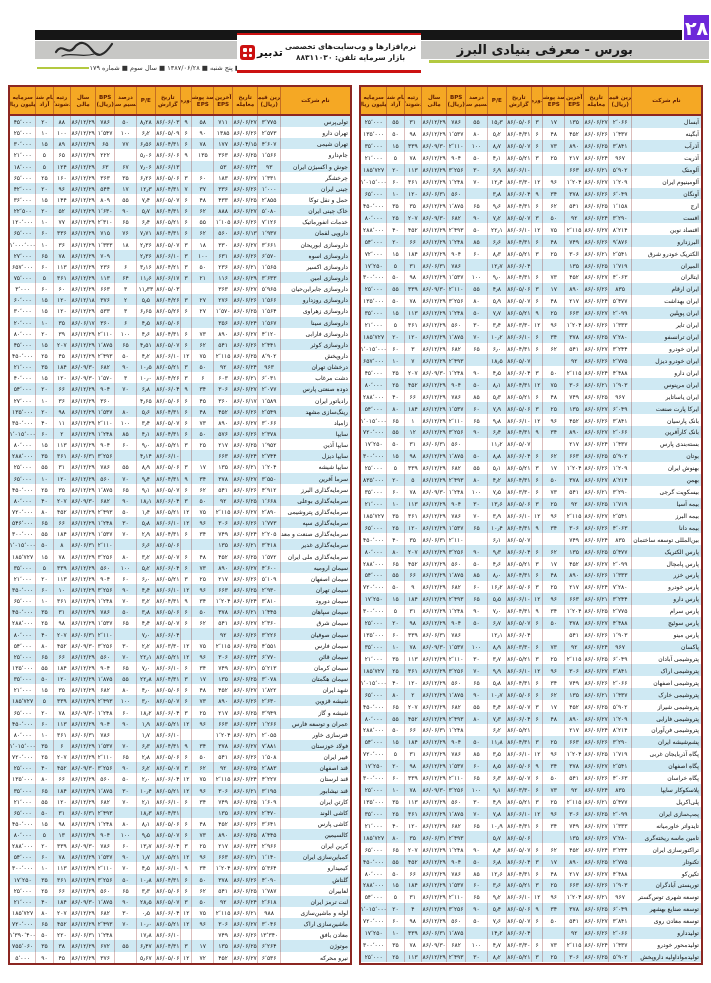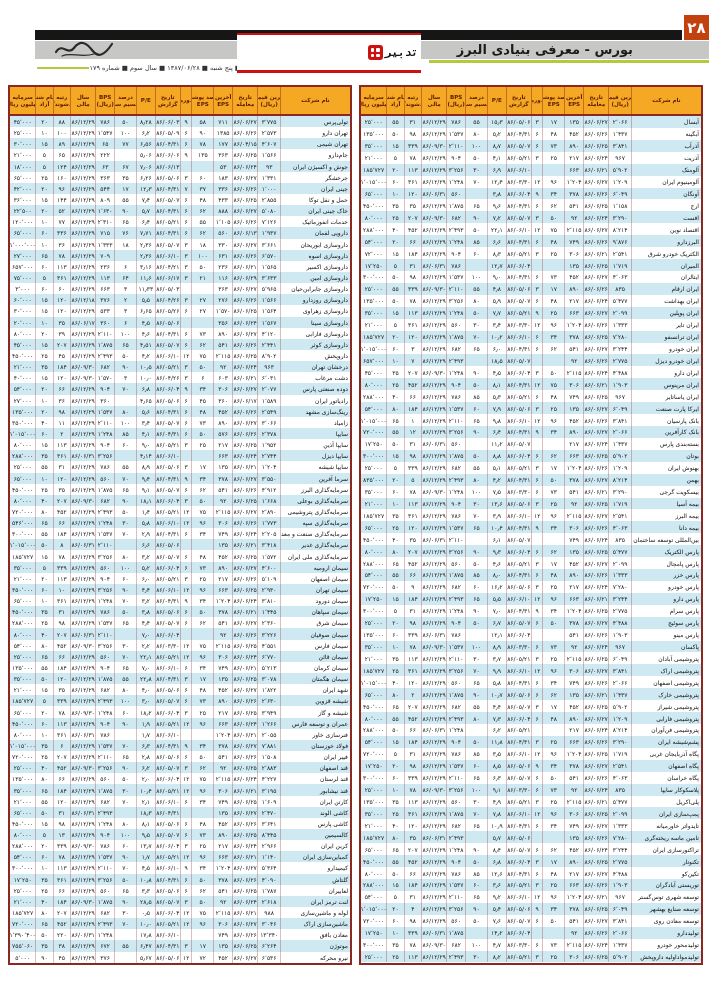--- a/index.html
+++ b/index.html
@@ -4,21 +4,21 @@
 <style>
   html,body{margin:0;padding:0;}
   body{
     width:711px;height:983px;position:relative;overflow:hidden;
     background:#ffffff;font-family:"DejaVu Sans",sans-serif;
     direction:rtl;
   }
   
   .page-num{
     position:absolute;top:15px;right:2px;width:25px;height:25px;
-    background:#c2410c;color:#ffffff;font-weight:bold;font-size:15px;
+    background:#6d28d9;color:#ffffff;font-weight:bold;font-size:19px;
     display:flex;align-items:center;justify-content:center;
   }
   .black-bar{position:absolute;top:30px;right:29px;left:35px;height:10px;background:#161616;}
   .gray-bar{position:absolute;top:41px;right:2px;left:35px;height:18px;background:#c7c7c5;}
   .section-title{
     position:absolute;top:41px;right:78px;height:18px;line-height:18px;
     font-size:13px;font-weight:bold;color:#1c1c1c;letter-spacing:0;
   }
   .masthead-logo{position:absolute;top:36px;left:52px;width:64px;height:24px;}
   .green-rule-right{position:absolute;top:60px;right:2px;width:280px;height:3px;background:#b3c940;}
@@ -36,21 +36,21 @@
     padding:0 3px;box-sizing:border-box;
   }
   .ad-text{text-align:center;flex:1;line-height:1.45;}
   .ad-text div{font-size:7.5px;font-weight:bold;color:#222;white-space:nowrap;}
   .ad-brand{display:flex;align-items:center;gap:2px;direction:ltr;}
   .ad-brand .grid-icon{
     width:15px;height:15px;background:#cc1111;border-radius:3px;
     display:grid;grid-template-columns:1fr 1fr;grid-template-rows:1fr 1fr;gap:2px;padding:3px;box-sizing:border-box;
   }
   .ad-brand .grid-icon span{background:#ffffff;border-radius:1px;}
-  .ad-brand .brand-word{font-size:11px;font-weight:bold;color:#111;font-family:Liberation Mono, monospace;}
+  .ad-brand .brand-word{font-size:11px;font-weight:bold;color:#111;}
   
   .tables-wrap{
     position:absolute;top:85px;bottom:18px;left:8px;right:8px;
     display:flex;gap:7px;direction:rtl;
   }
   .stock-table{
     flex:1;border:2px solid #8c2722;display:flex;flex-direction:column;
     background:#fff;min-width:0;
   }
   .thead{
@@ -99,20 +99,24 @@
 </svg>
 
 <div class="green-rule-right"></div>
 
 <div class="date-row">
   <span class="date-text">■ پنج شنبه ■ ۱۳۸۷/۰۶/۲۸ ■ سال سوم ■ شماره ۱۷۹</span>
   <span class="date-rule"></span>
 </div>
 
 <div class="ad-box">
+  <div class="ad-text">
+    <div>نرم‌افزارها و وب‌سایت‌های تخصصی</div>
+    <div>بازار سرمایه   تلفن: ۸۸۳۱۱۰۳۰</div>
+  </div>
   <div class="ad-brand">
     <span class="grid-icon">
       <span></span>
         <span></span>
         <span></span>
         <span></span>
     </span>
     <span class="brand-word">تدبیر</span>
   </div>
 </div>

